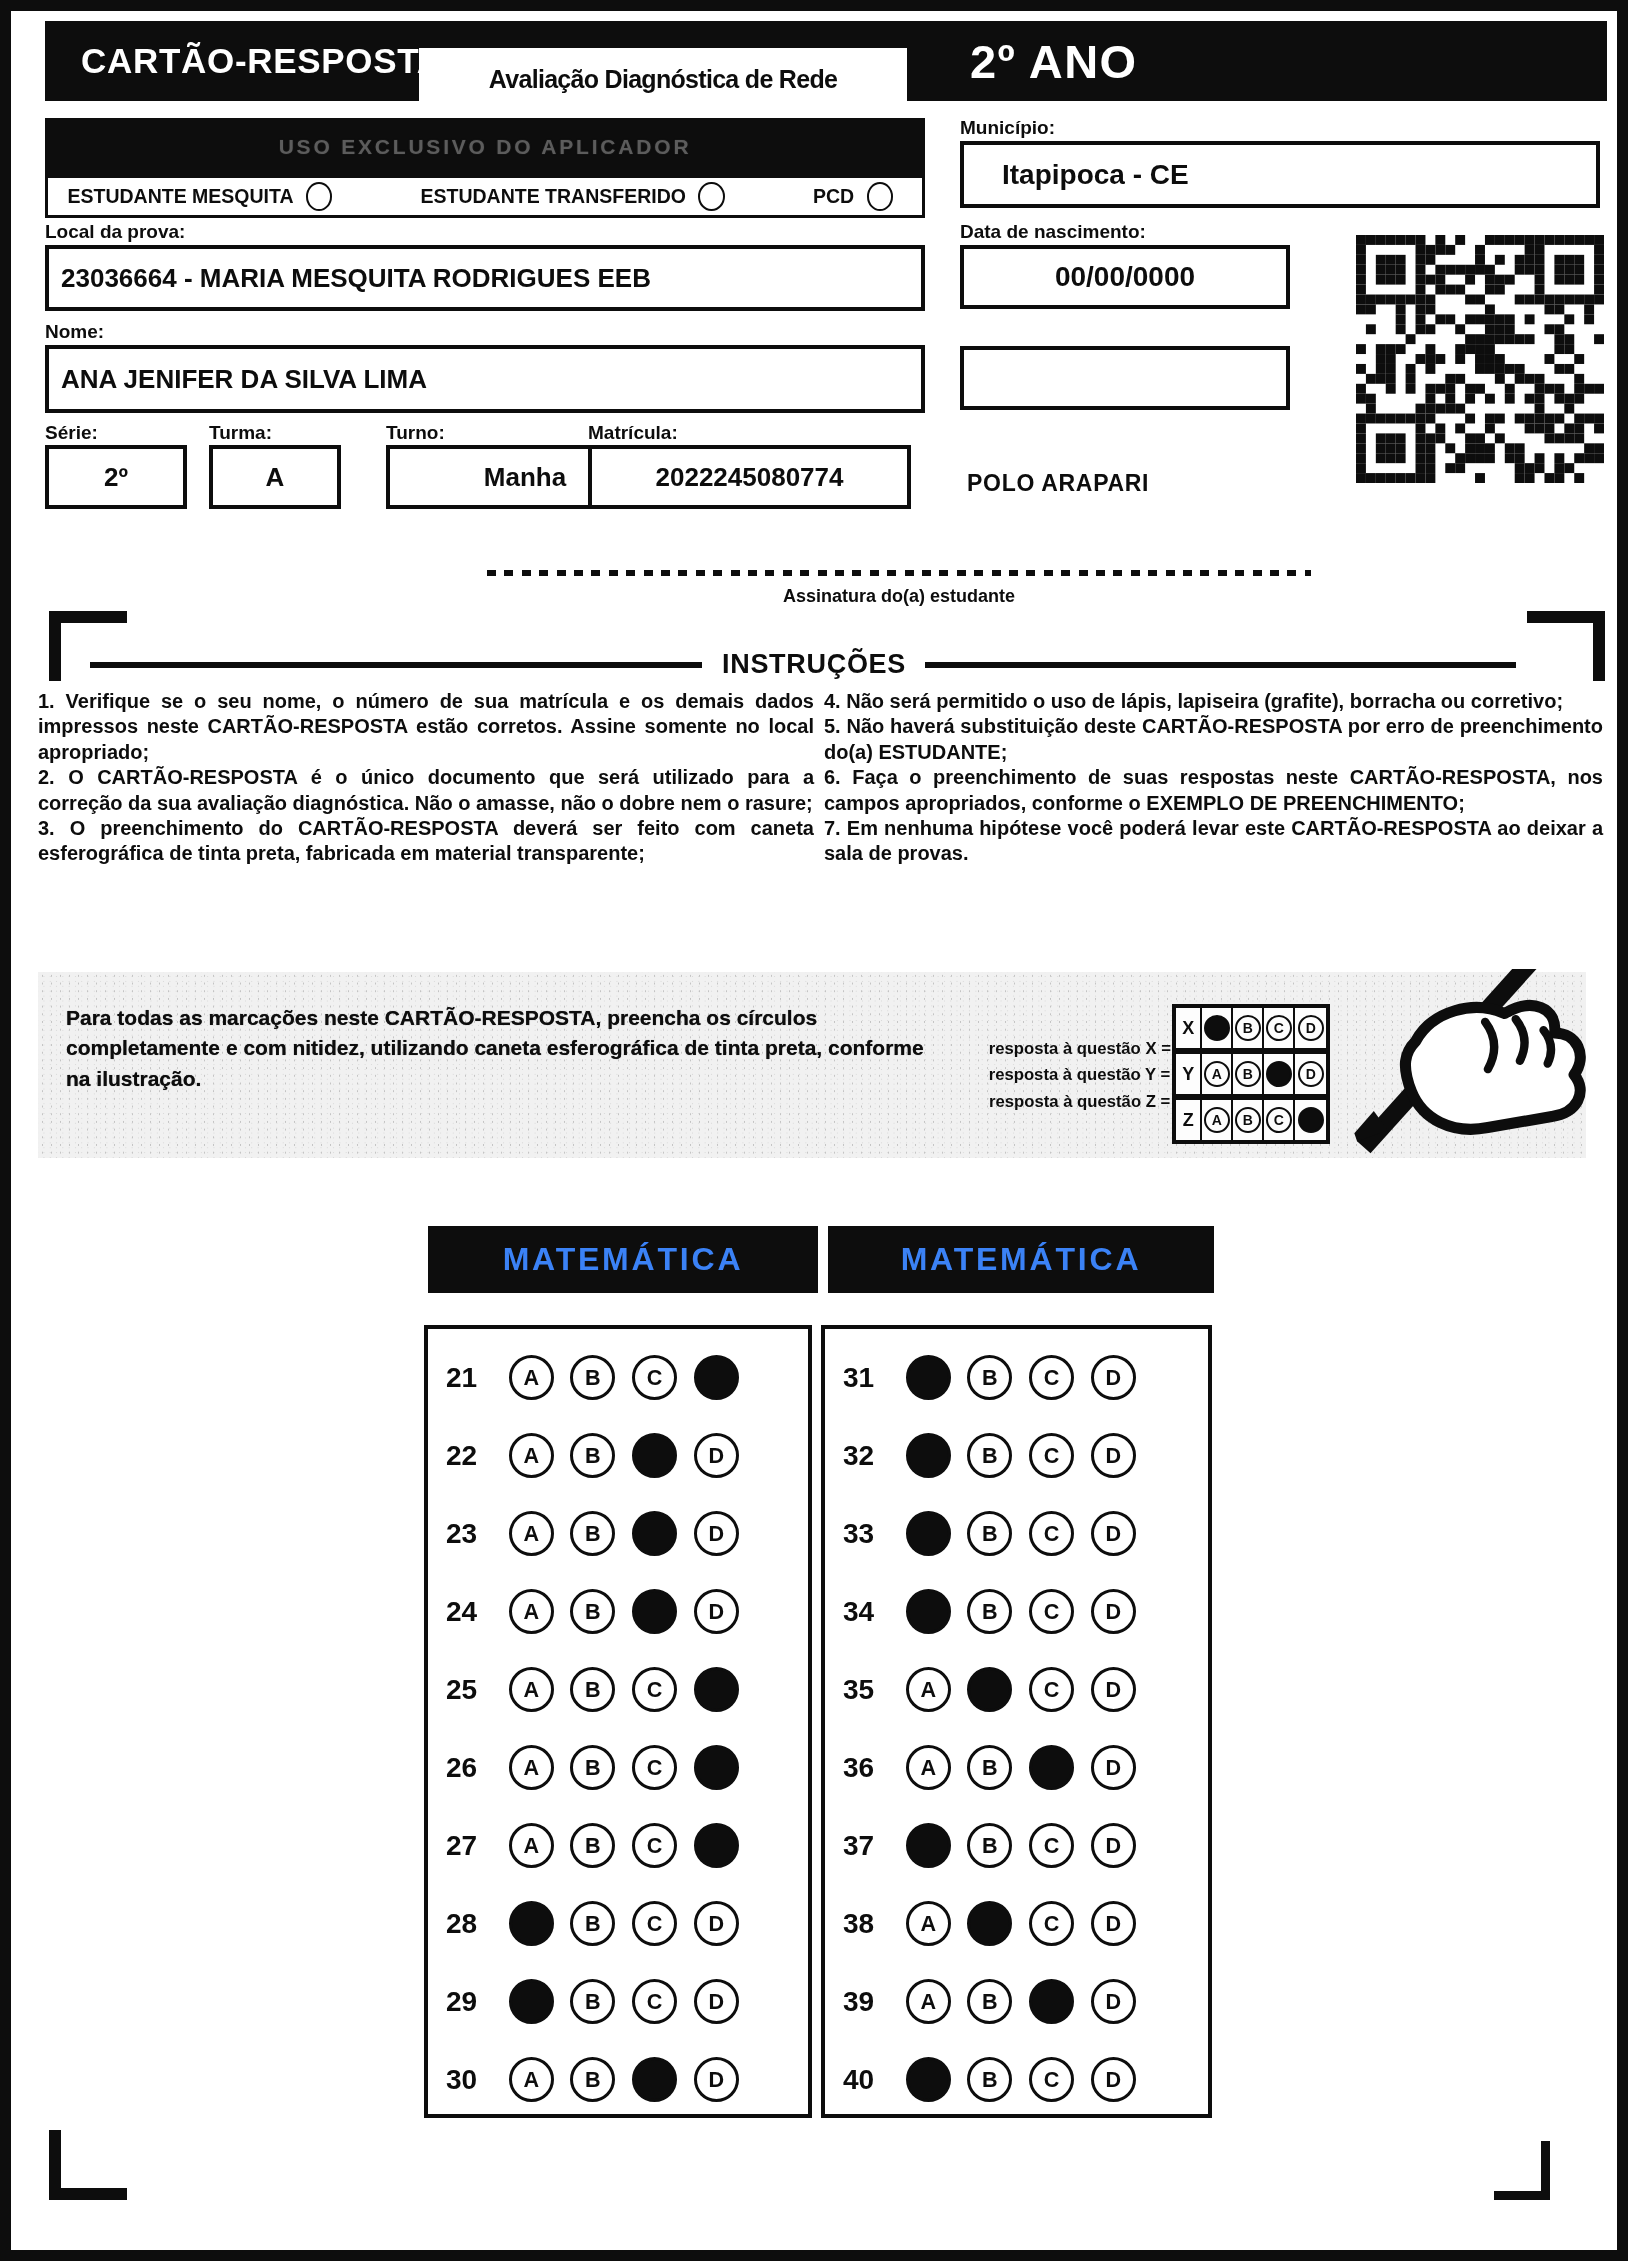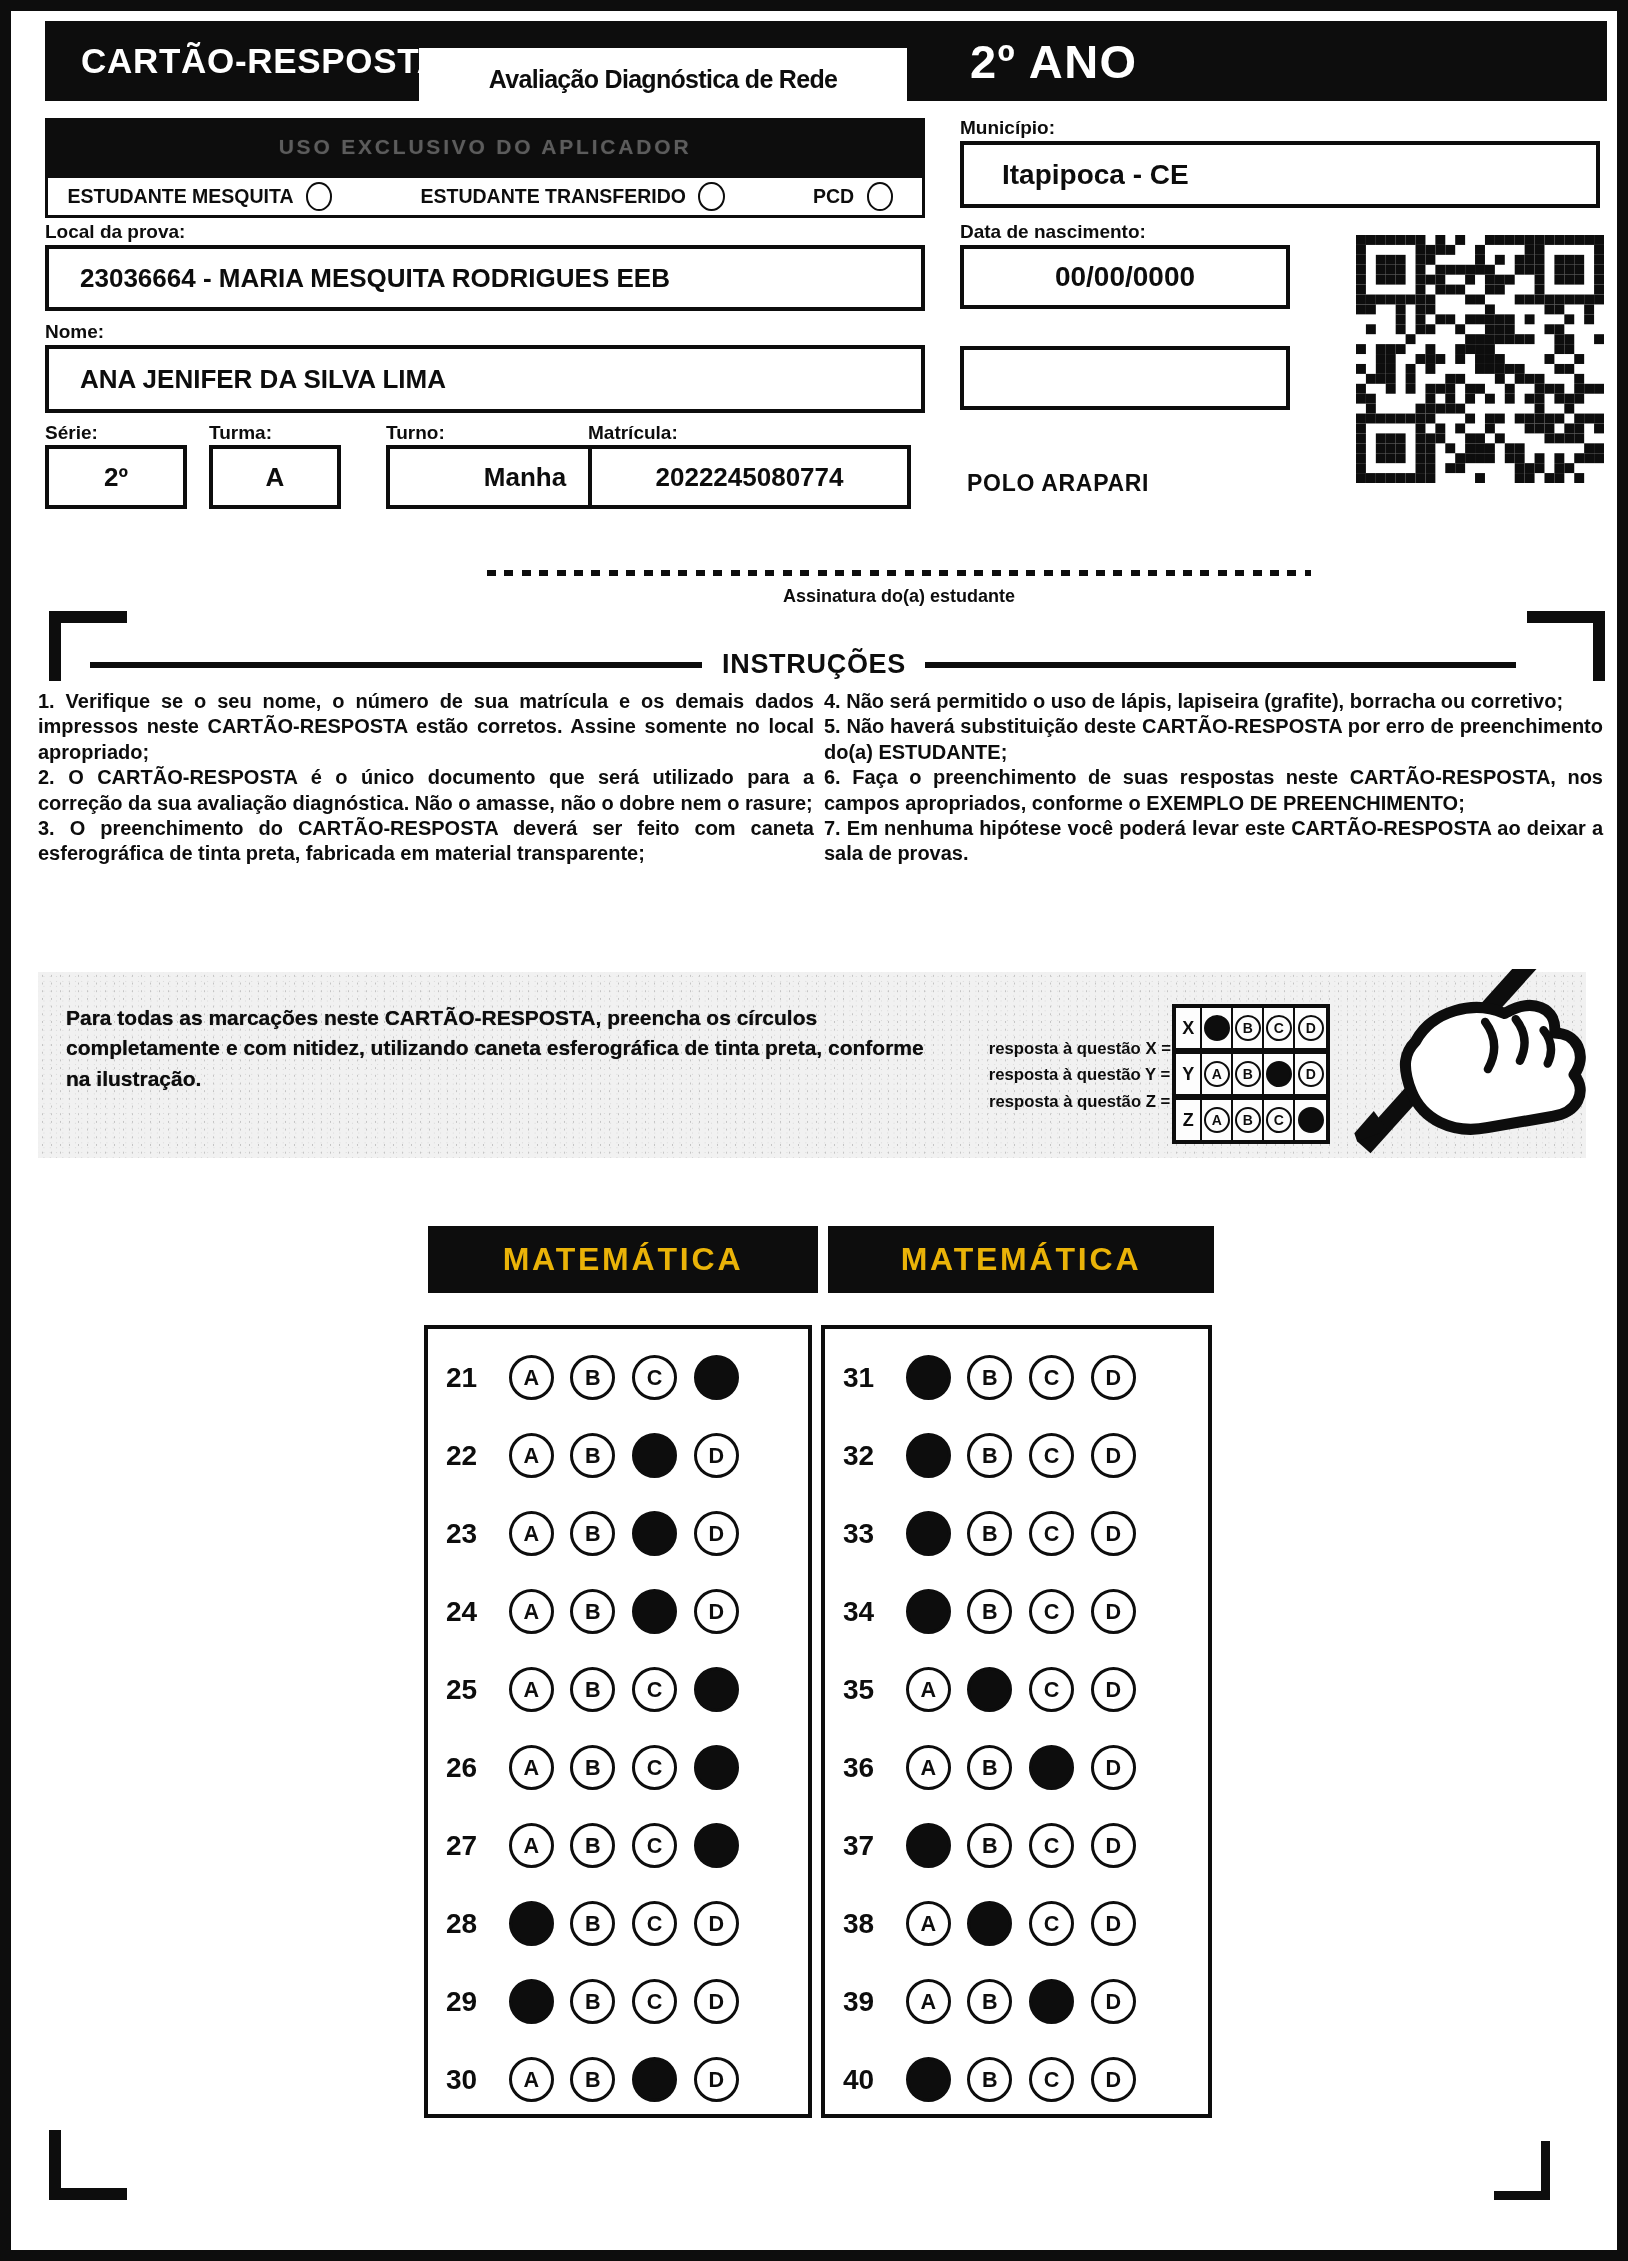--- a/index.html
+++ b/index.html
@@ -26,21 +26,21 @@
     font-weight:bold;letter-spacing:2.8px;text-shadow:0 0 1.4px #2a2a2a;}
   .ap-options{position:absolute;left:45px;top:175px;width:880px;height:43px;border:3.5px solid #0d0d0d;
     background:#fff;display:flex;align-items:center;justify-content:space-between;padding:0 29px 0 19.5px;}
   .ap-item{display:flex;align-items:center;gap:12.5px;font-size:19.5px;font-weight:bold;}
   .ap-circle{width:26.4px;height:29px;border:2.8px solid #0d0d0d;border-radius:50%;flex:none;}
 
   
   .lab{position:absolute;font-size:19px;font-weight:bold;white-space:nowrap;}
   .vbox{position:absolute;border:4.2px solid #0d0d0d;background:#fff;display:flex;align-items:center;
     font-weight:bold;font-size:26px;white-space:nowrap;}
-  .vbox.pad{padding-left:31px;}
+  .vbox.pad{padding-left:12px;}
   .vbox.center{justify-content:center;}
 
   .polo{position:absolute;left:967px;top:470px;font-size:23px;font-weight:bold;letter-spacing:0.7px;}
 
   
   .qr{position:absolute;left:1356px;top:235px;width:248px;height:248px;}
   .qr svg{width:100%;height:100%;}
 
   
   .sig-line{position:absolute;left:487px;top:570px;width:824px;height:5.6px;
@@ -80,21 +80,21 @@
     font-size:18px;font-weight:bold;border-right:2.8px solid #0d0d0d;}
   .ex-cell{width:31px;height:40px;display:flex;align-items:center;justify-content:center;
     border-right:2.8px solid #0d0d0d;}
   .ex-cell:last-child{border-right:none;}
   .ex-bubble{width:26px;height:26px;border:2.1px solid #0d0d0d;border-radius:50%;
     display:flex;align-items:center;justify-content:center;font-size:14px;font-weight:bold;flex:none;}
   .ex-bubble.filled{background:#0d0d0d;}
   .hand{position:absolute;left:1244px;top:-2.8px;width:313px;height:189px;}
 
   
-  .subj-head{position:absolute;top:1226px;height:67px;background:#0d0d0d;color:#eab308;
+  .subj-head{position:absolute;top:1226px;height:67px;background:#0d0d0d;color:#3b82f6;
     display:flex;align-items:center;justify-content:center;font-size:32px;font-weight:bold;letter-spacing:2.8px;}
   .subj-head.s0{left:428px;width:390px;}
   .subj-head.s1{left:828px;width:386px;}
   .subj-box{position:absolute;top:1325px;height:793px;border:4.9px solid #0d0d0d;background:#fff;padding-top:9.7px;}
   .subj-box.s0{left:424px;width:388px;}
   .subj-box.s1{left:821px;width:391px;}
   .q-row{display:flex;align-items:center;height:78px;padding-left:18px;}
   .q-num{width:46px;font-size:28px;font-weight:bold;flex:none;}
   .bubble{width:45px;height:45px;border:3.5px solid #0d0d0d;border-radius:50%;margin-left:16.7px;
     display:flex;align-items:center;justify-content:center;flex:none;background:#fff;}

